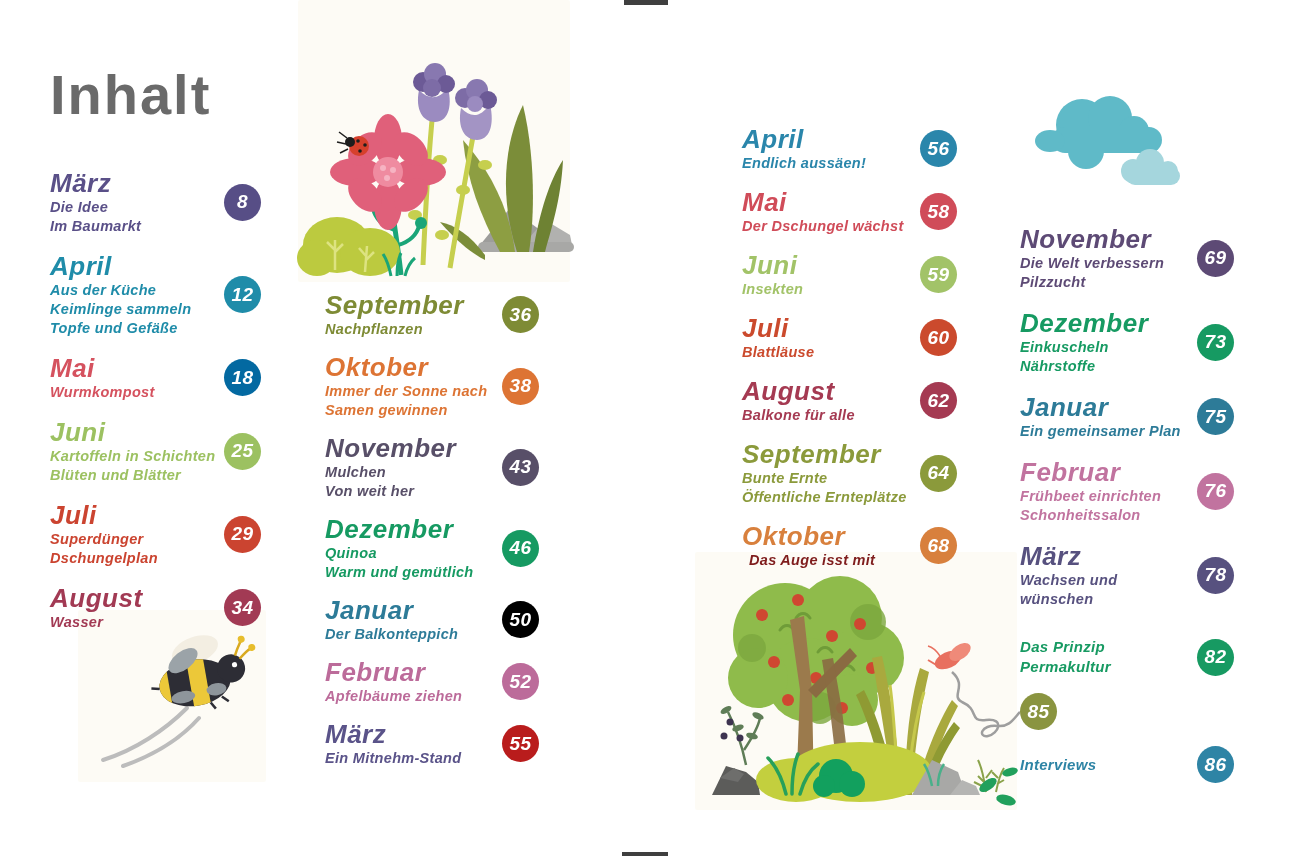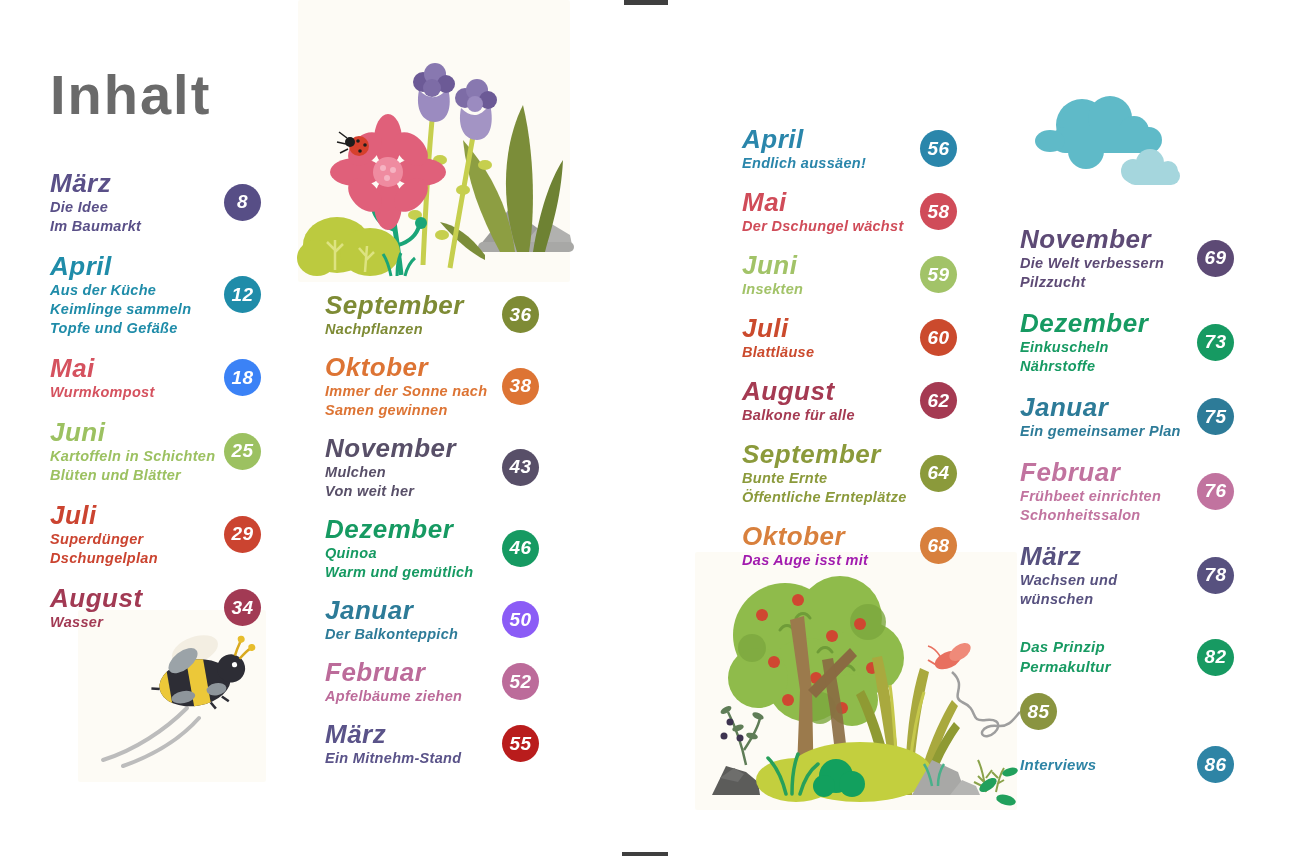--- a/index.html
+++ b/index.html
@@ -63,21 +63,21 @@
         <div class="subline" style="color: rgb(31, 140, 169);">Keimlinge sammeln</div>
         <div class="subline" style="color: rgb(31, 140, 169);">Topfe und Gefäße</div>
       </div>
       <div class="badge" style="background: rgb(31, 140, 169);">12</div>
     </div>
     <div class="entry">
       <div class="entry-text">
         <div class="month" style="color: rgb(213, 82, 95);">Mai</div>
         <div class="subline" style="color: rgb(213, 82, 95);">Wurmkompost</div>
       </div>
-      <div class="badge" style="background: #3b82f6;">18</div>
+      <div class="badge" style="background: #0369a1;">18</div>
     </div>
     <div class="entry">
       <div class="entry-text">
         <div class="month" style="color: rgb(156, 193, 97);">Juni</div>
         <div class="subline" style="color: rgb(156, 193, 97);">Kartoffeln in Schichten</div>
         <div class="subline" style="color: rgb(156, 193, 97);">Blüten und Blätter</div>
       </div>
       <div class="badge" style="background: rgb(156, 193, 97);">25</div>
     </div>
     <div class="entry">
@@ -126,21 +126,21 @@
         <div class="subline" style="color: rgb(22, 154, 98);">Quinoa</div>
         <div class="subline" style="color: rgb(22, 154, 98);">Warm und gemütlich</div>
       </div>
       <div class="badge" style="background: rgb(22, 154, 98);">46</div>
     </div>
     <div class="entry">
       <div class="entry-text">
         <div class="month" style="color: rgb(45, 123, 152);">Januar</div>
         <div class="subline" style="color: rgb(45, 123, 152);">Der Balkonteppich</div>
       </div>
-      <div class="badge" style="background: #8b5cf6;">50</div>
+      <div class="badge" style="background: #000000;">50</div>
     </div>
     <div class="entry">
       <div class="entry-text">
         <div class="month" style="color: rgb(188, 107, 154);">Februar</div>
         <div class="subline" style="color: rgb(188, 107, 154);">Apfelbäume ziehen</div>
       </div>
       <div class="badge" style="background: rgb(188, 107, 154);">52</div>
     </div>
     <div class="entry">
       <div class="entry-text">
@@ -190,21 +190,21 @@
       <div class="entry-text">
         <div class="month" style="color: rgb(139, 154, 59);">September</div>
         <div class="subline" style="color: rgb(139, 154, 59);">Bunte Ernte</div>
         <div class="subline" style="color: rgb(139, 154, 59);">Öffentliche Ernteplätze</div>
       </div>
       <div class="badge" style="background: rgb(139, 154, 59);">64</div>
     </div>
     <div class="entry">
       <div class="entry-text">
         <div class="month" style="color: rgb(216, 128, 61);">Oktober</div>
-        <div class="subline" style="color: #a21caf;">Das Auge isst mit</div>
+        <div class="subline" style="color: #7f1d1d; margin-left: 7px;">Das Auge isst mit</div>
       </div>
       <div class="badge" style="background: rgb(216, 128, 61);">68</div>
     </div>
   </div>
 <div class="toc-col col-4" style="left:1020px;top:224px;width:214px">
     <div class="entry">
       <div class="entry-text">
         <div class="month" style="color: rgb(93, 74, 117);">November</div>
         <div class="subline" style="color: rgb(93, 74, 117);">Die Welt verbessern</div>
         <div class="subline" style="color: rgb(93, 74, 117);">Pilzzucht</div>

